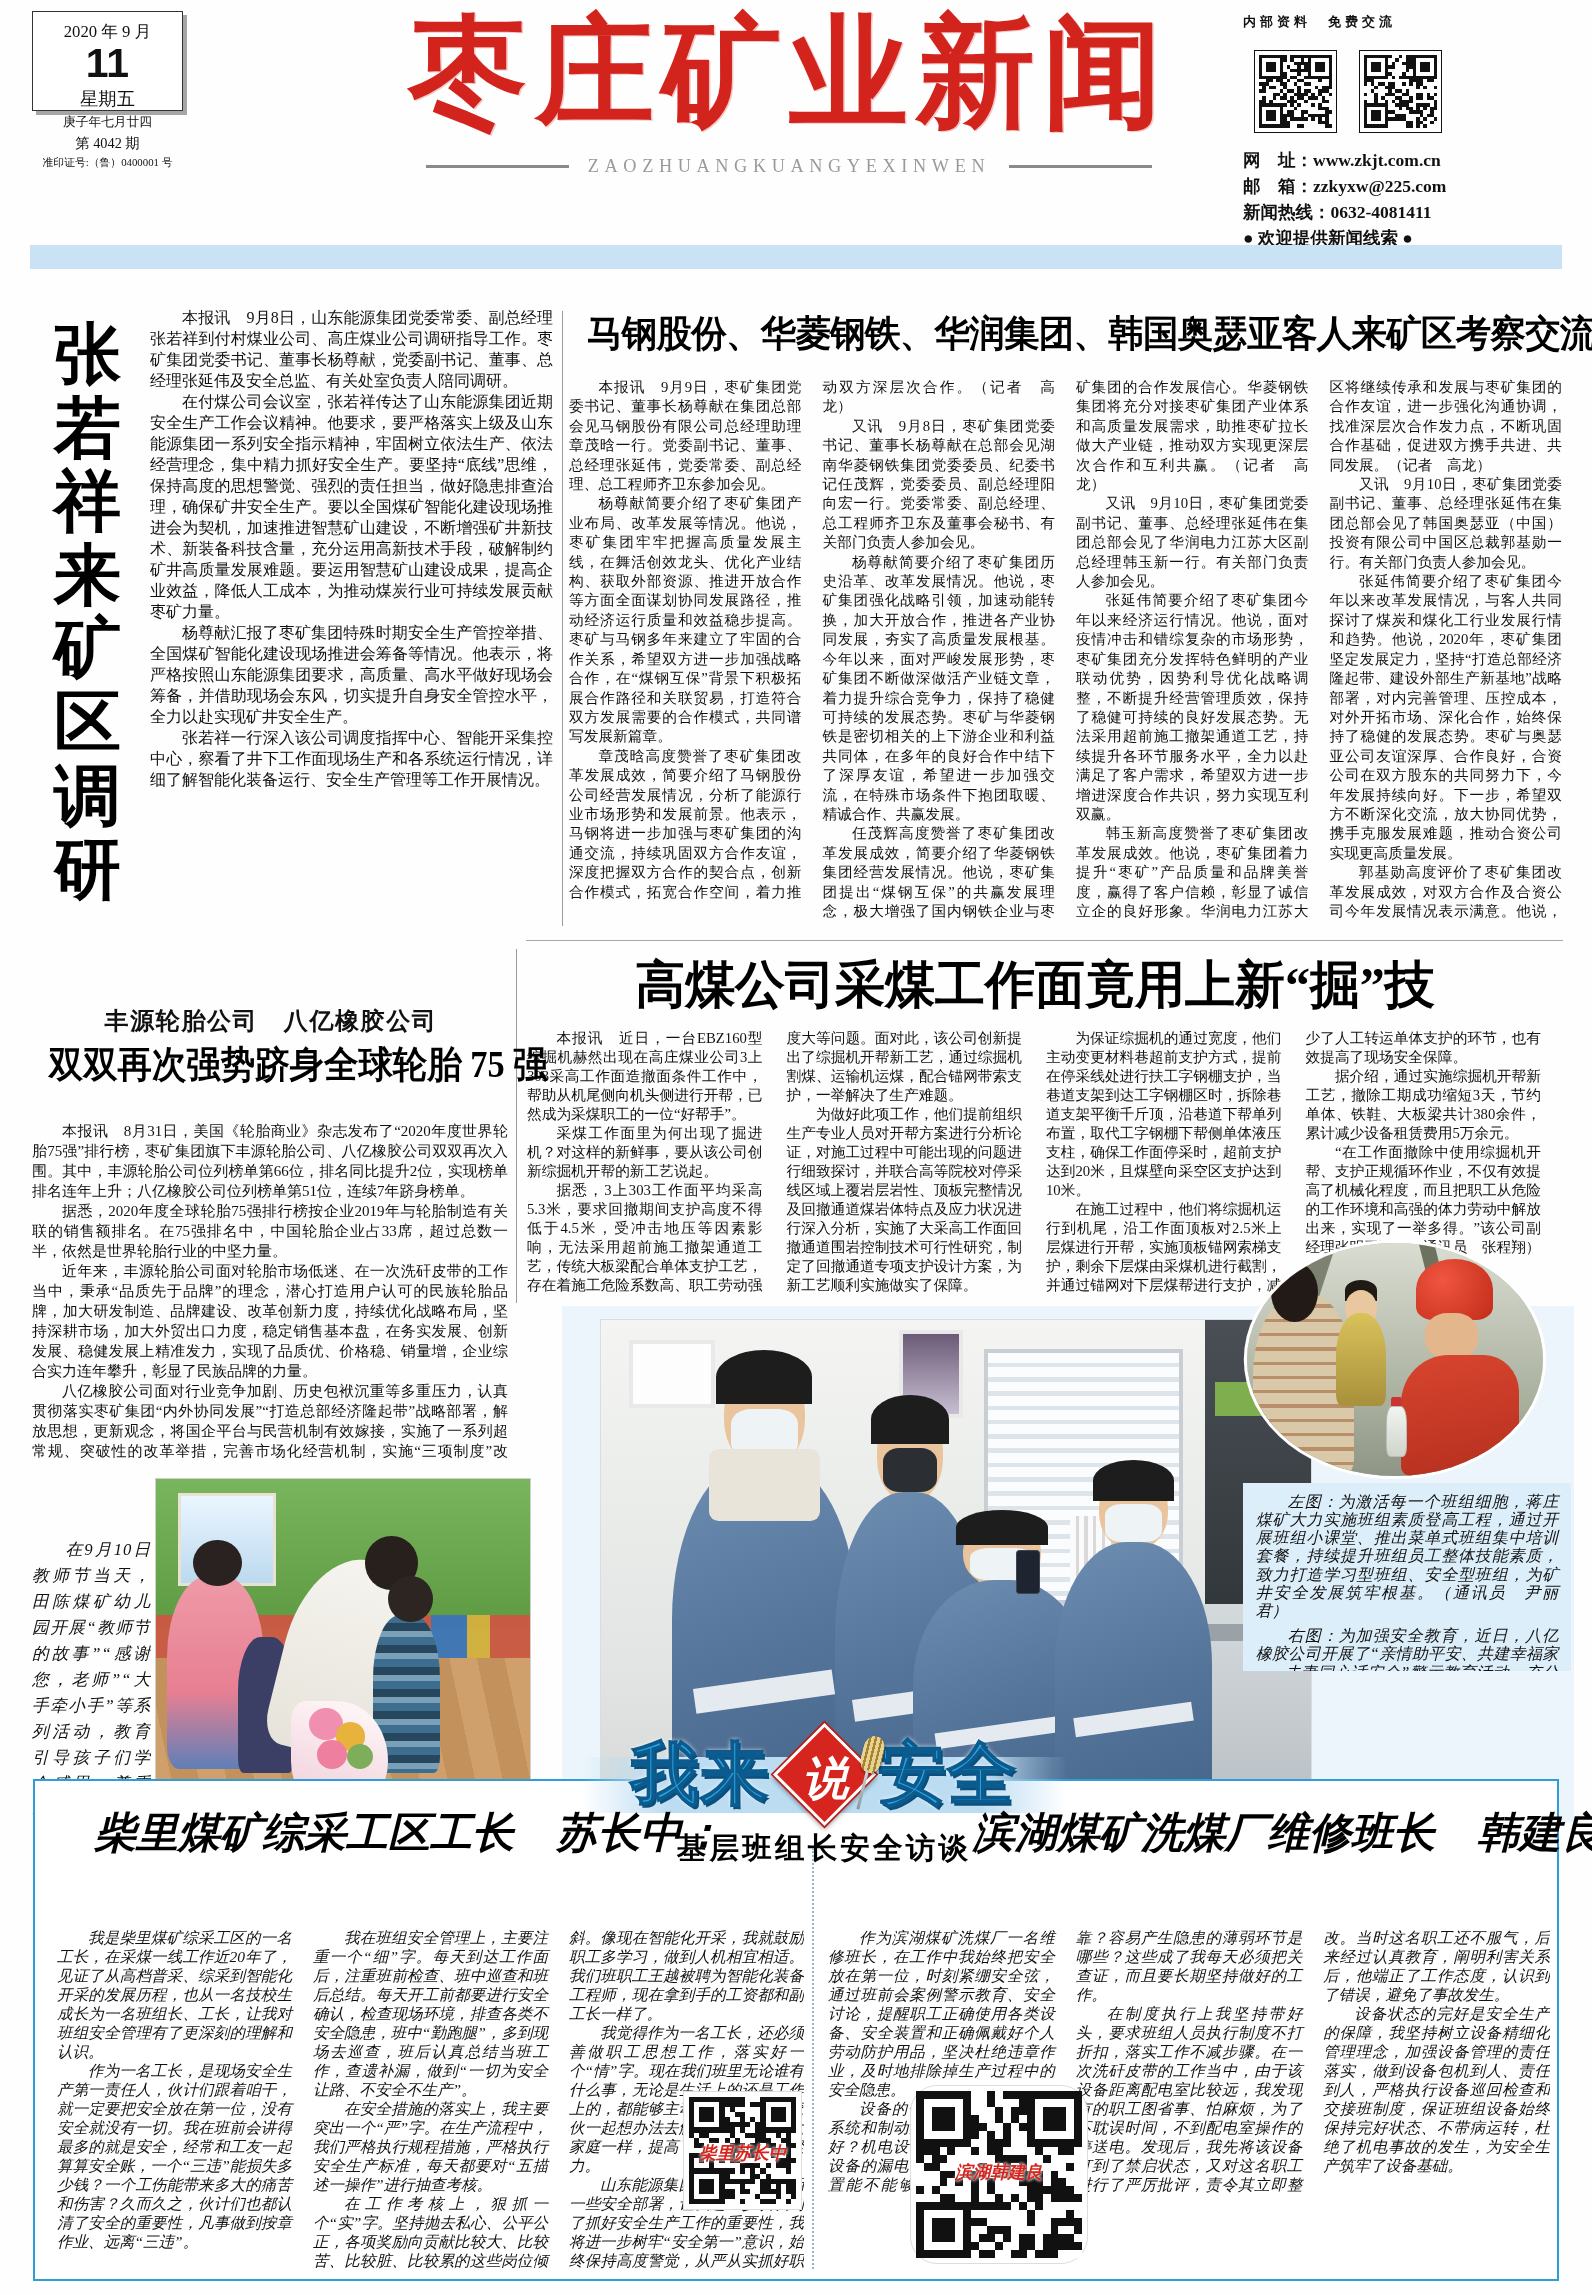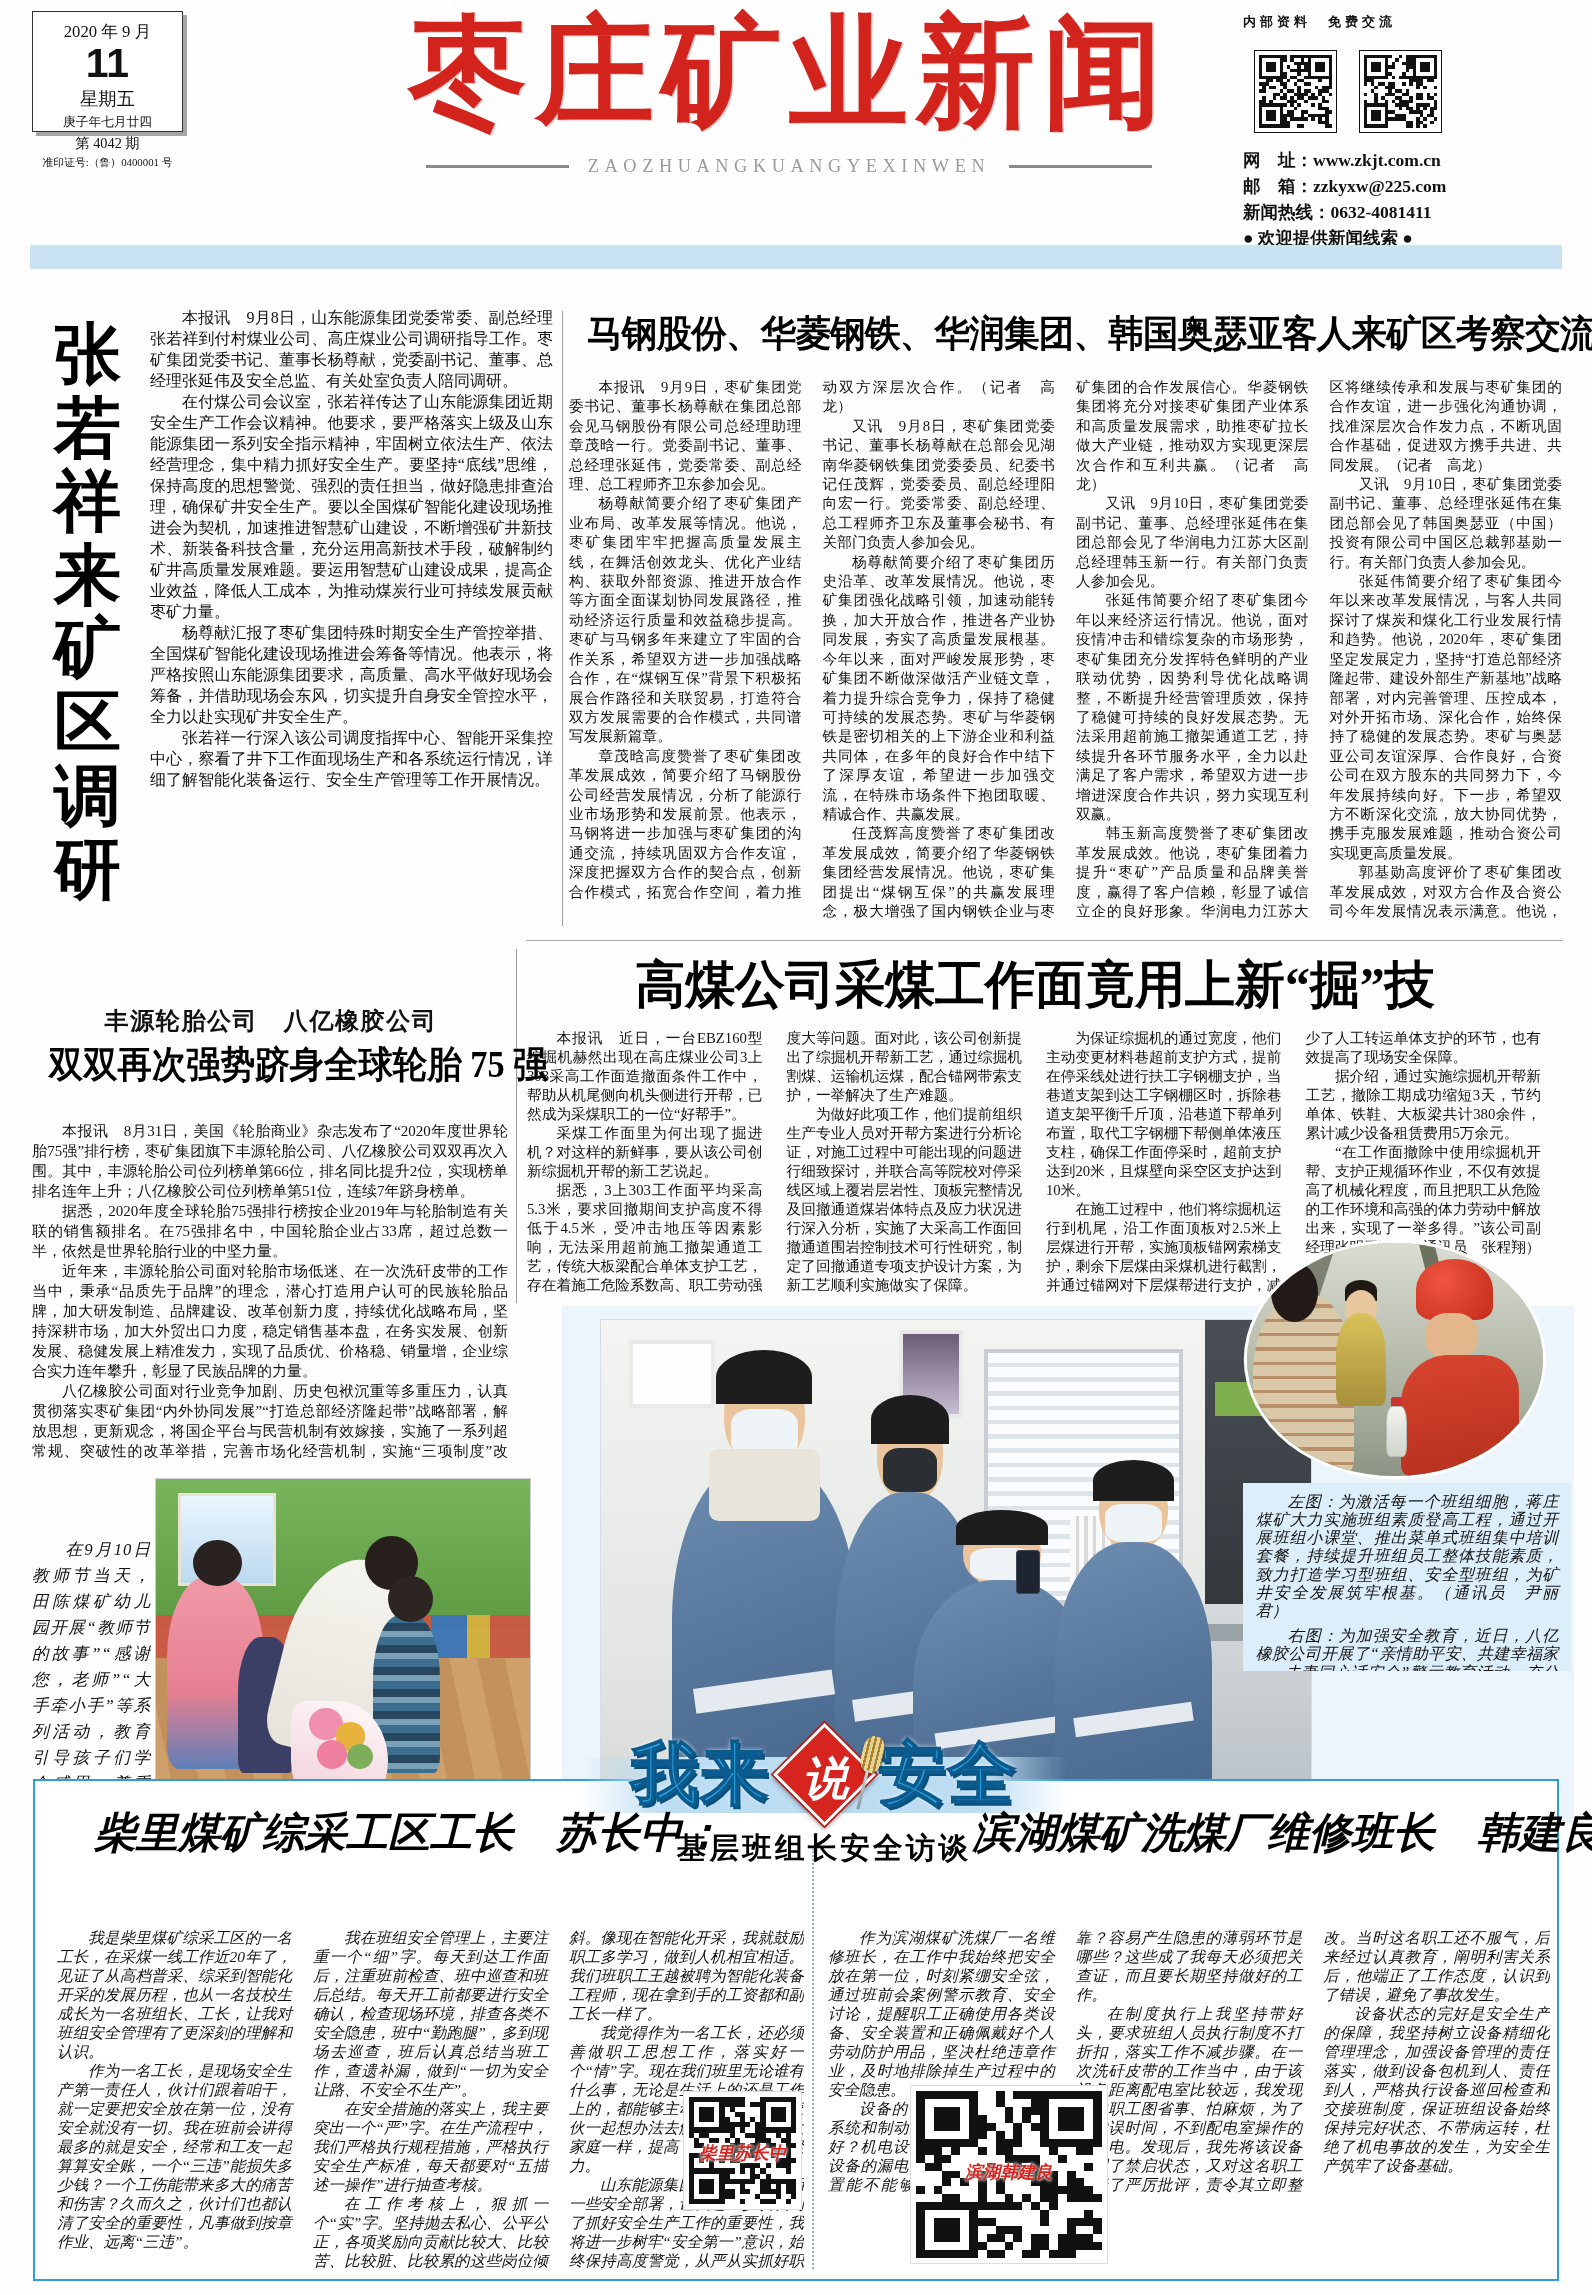--- a/index.html
+++ b/index.html
@@ -1,21 +1,21 @@
 <!DOCTYPE html>
 <html style="font-size:12.7px"><head>
 <meta charset="utf-8">
 <style>
   html,body{margin:0;padding:0;background:#888;}
   .page{position:relative;width:1592px;height:2295px;background:#fefefe;margin:0 auto;
         font-family:"Liberation Serif","DejaVu Serif",serif;color:#111;overflow:hidden;}
   [data-name]{box-sizing:border-box;}
 
   
-  .date-box{position:absolute;left:32px;top:11px;width:151px;height:121px;background:#fff;
+  .date-box{position:absolute;left:32px;top:11px;width:151px;height:100px;background:#fff;
             border:1.6px solid #333;box-shadow:4px 4px 0 rgba(60,60,60,.45);text-align:center;}
   .date-box .d1{font-size:16.7px;margin-top:8px;}
   .date-box .d2{font-size:41px;font-weight:bold;line-height:1.0;font-family:"Liberation Sans",sans-serif;}
   .date-box .d3{font-size:18.3px;margin-top:1.6px;}
   .date-box .d4{font-size:12.7px;margin-top:3.2px;}
   .date-box .d5{font-size:14.3px;margin-top:3.2px;}
   .date-box .d6{font-size:10.8px;margin-top:3.2px;}
   .masthead{position:absolute;left:335px;top:1.6px;width:908px;height:143px;text-align:center;
             font-size:119px;font-weight:900;color:#d2231d;letter-spacing:8px;line-height:143px;
             transform:scaleY(1.02);text-shadow:1.6px 1.6px 0 rgba(210,35,29,.25);}
@@ -156,21 +156,21 @@
   .talk-body{position:absolute;top:1928px;height:342px;column-count:3;column-gap:21px;font-size:15.5px;line-height:19px;
              font-style:italic;overflow:hidden;}
   .talk-body p{margin:0;text-indent:2em;text-align:justify;}
   .talk-body.lt{left:57px;width:747px;}
   .talk-body.rt{left:828px;width:722px;}
   .talk-div{position:absolute;left:812px;top:1848px;height:421px;border-left:2.4px dotted #8fb4c9;}
   .bqr{position:absolute;background:#fff;padding:4.8px;border:0.8px solid #ddd;}
   .bqr .lbl{position:absolute;left:0;right:0;top:42%;text-align:center;color:#d6251f;font-weight:bold;
             font-size:17.5px;font-style:italic;text-shadow:0 0 3.2px #fff,0 0 3.2px #fff;z-index:3;}
   .bqr.b1{left:683px;top:2091px;width:119px;height:119px;}
-  .bqr.b2{left:910px;top:2085px;width:198px;height:179px;}
+  .bqr.b2{left:910px;top:2085px;width:178px;height:179px;border-radius:27px;}
 
   
   .qr-fill{position:relative;width:100%;height:100%;display:grid;grid-template-columns:repeat(21,1fr);grid-template-rows:repeat(21,1fr);background:#fff;}
   .qr-fill i{background:#111;}
 </style>
 </head>
 <body>
 
 <div class="page" data-name="newspaper-page">
 

